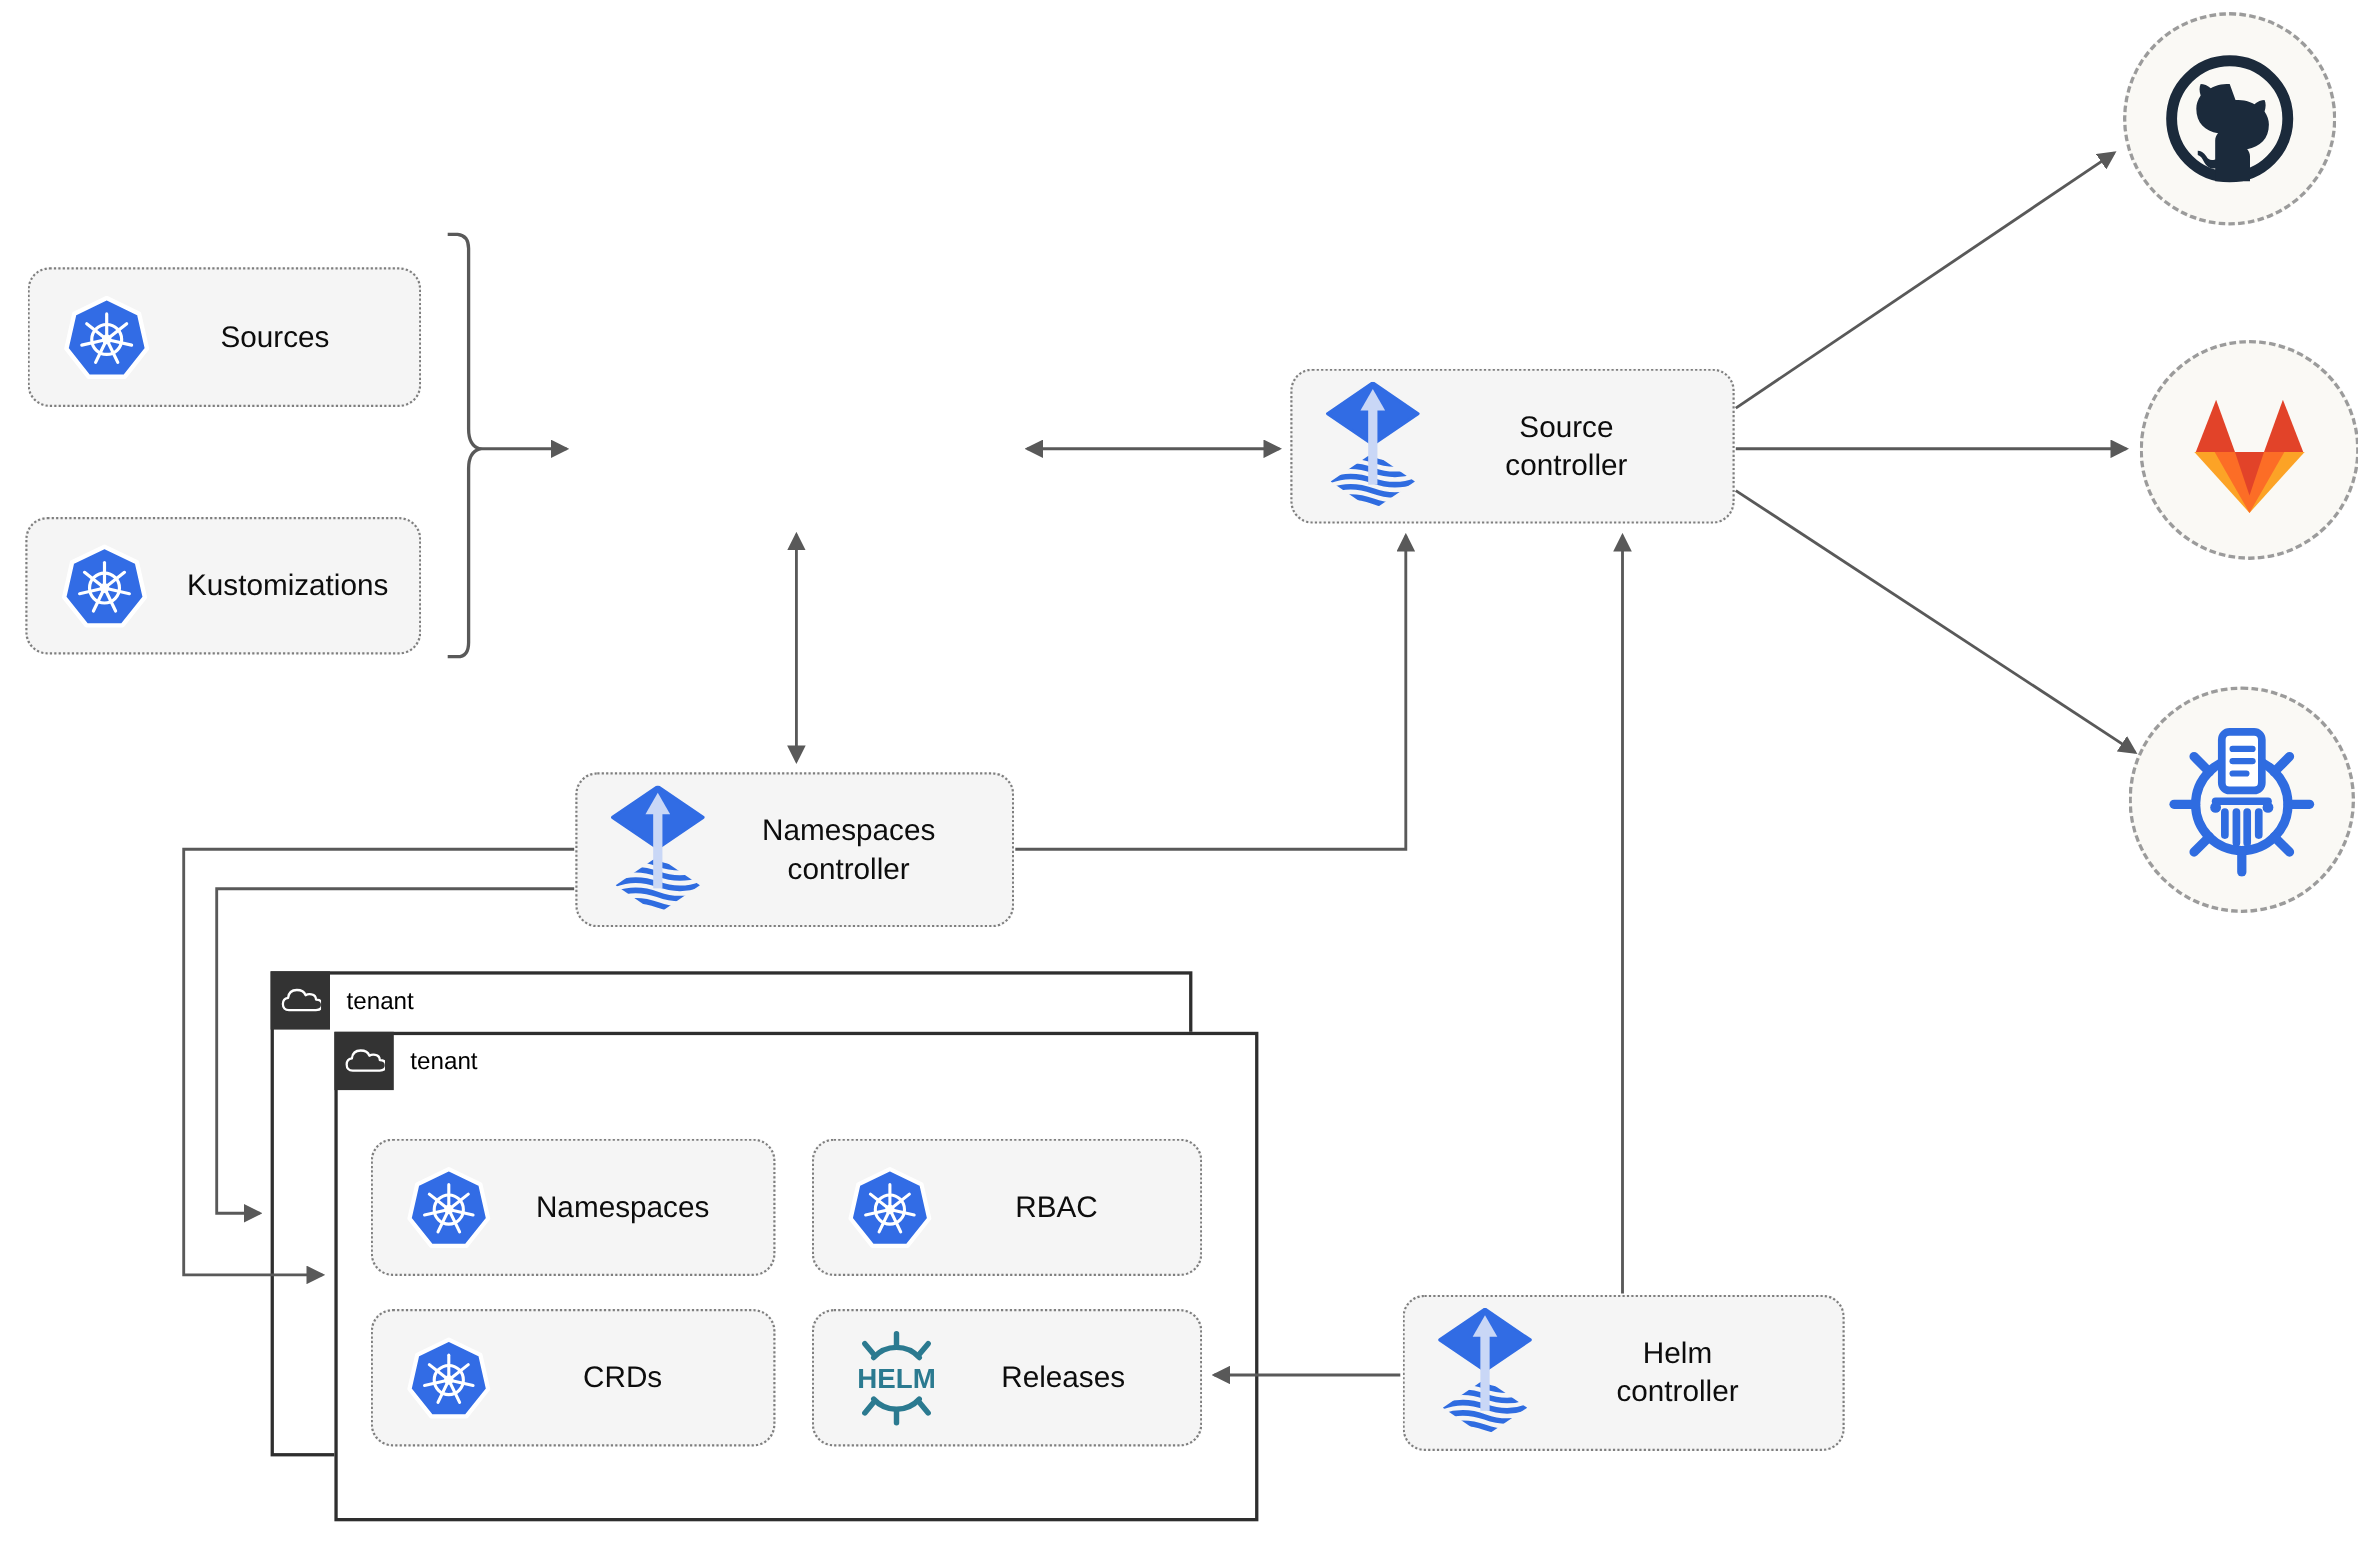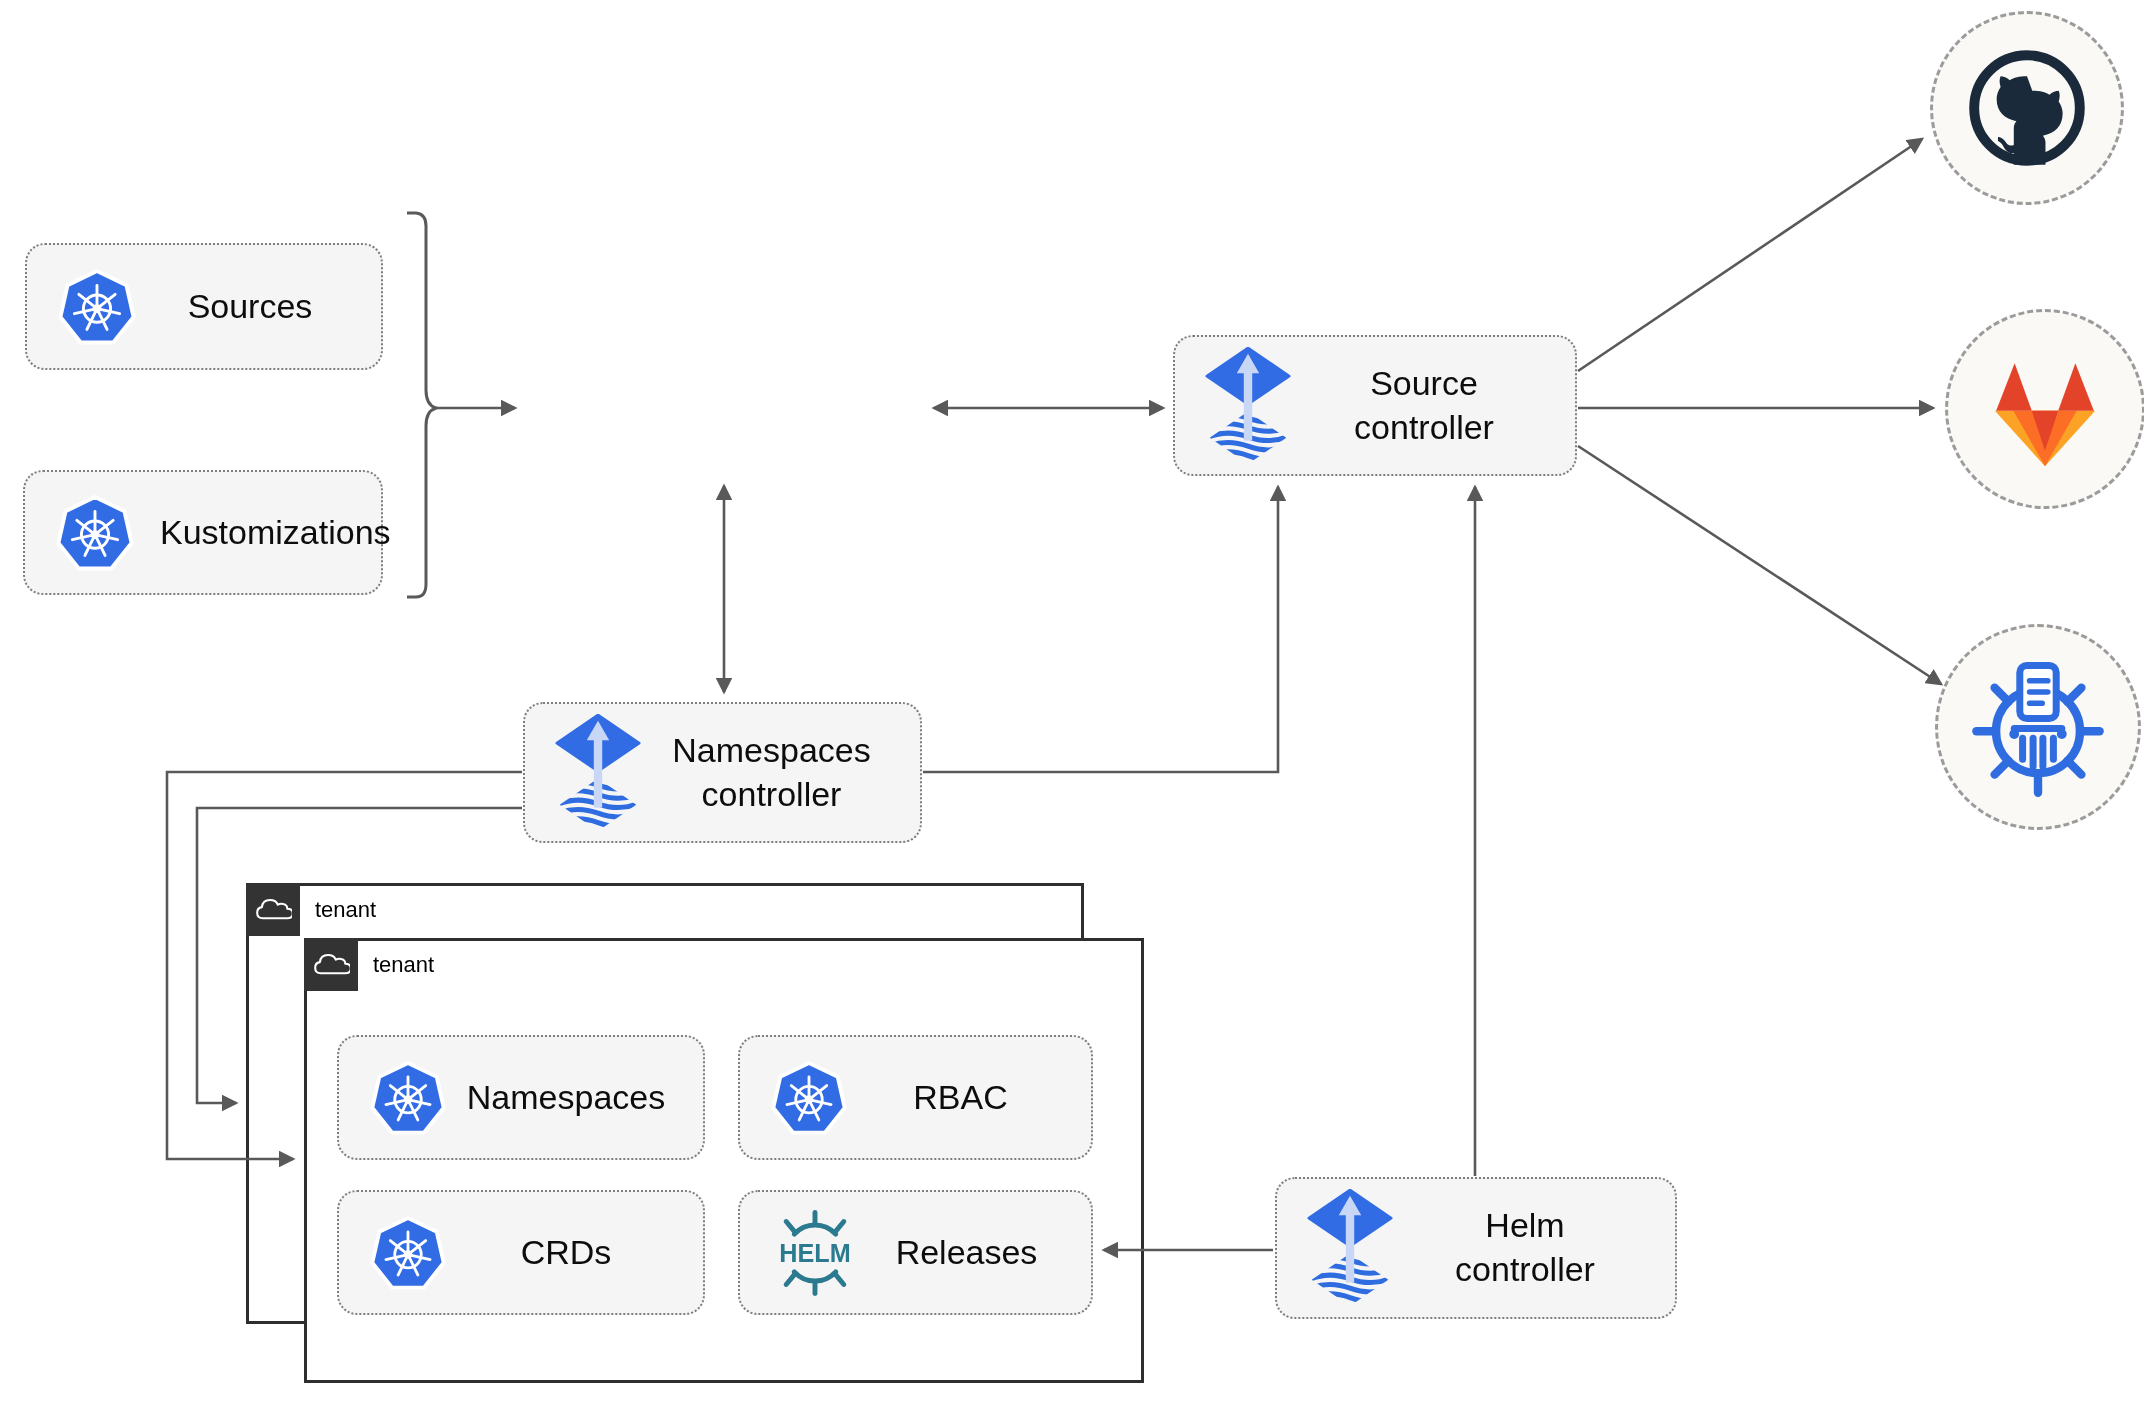--- a/index.html
+++ b/index.html
@@ -2,21 +2,21 @@
 <html><head>
 <meta charset="utf-8">
 <style>
   html,body{margin:0;padding:0;background:#ffffff;}
   #stage{position:relative;width:2144px;height:1407px;background:#ffffff;overflow:hidden;
          font-family:"Liberation Sans", sans-serif;color:#0d0d0d;}
 
   
   .node{position:absolute;background:#f5f5f5;border:2px dotted #7e7e7e;border-radius:20px;
         display:flex;align-items:center;box-sizing:border-box;padding-left:30px;z-index:3;}
-  .node .lbl{flex:1;text-align:center;font-size:34px;line-height:1.28;color:#0d0d0d;
+  .node .lbl{flex:1;text-align:center;font-size:27px;line-height:1.28;color:#0d0d0d;
              padding-right:18px;white-space:pre-line;}
   .nicon{display:flex;align-items:center;justify-content:center;flex:0 0 auto;}
 
   
   .tenant{position:absolute;background:#ffffff;border:3px solid #2e2e2e;box-sizing:border-box;}
   .tenant-back{z-index:1;}
   .tenant-front{z-index:2;}
   .thead{position:absolute;left:-3px;top:-3px;width:54px;height:53px;background:#333333;
          display:flex;align-items:center;justify-content:center;}
   .tlabel{position:absolute;left:66px;top:-3px;height:53px;display:flex;align-items:center;

